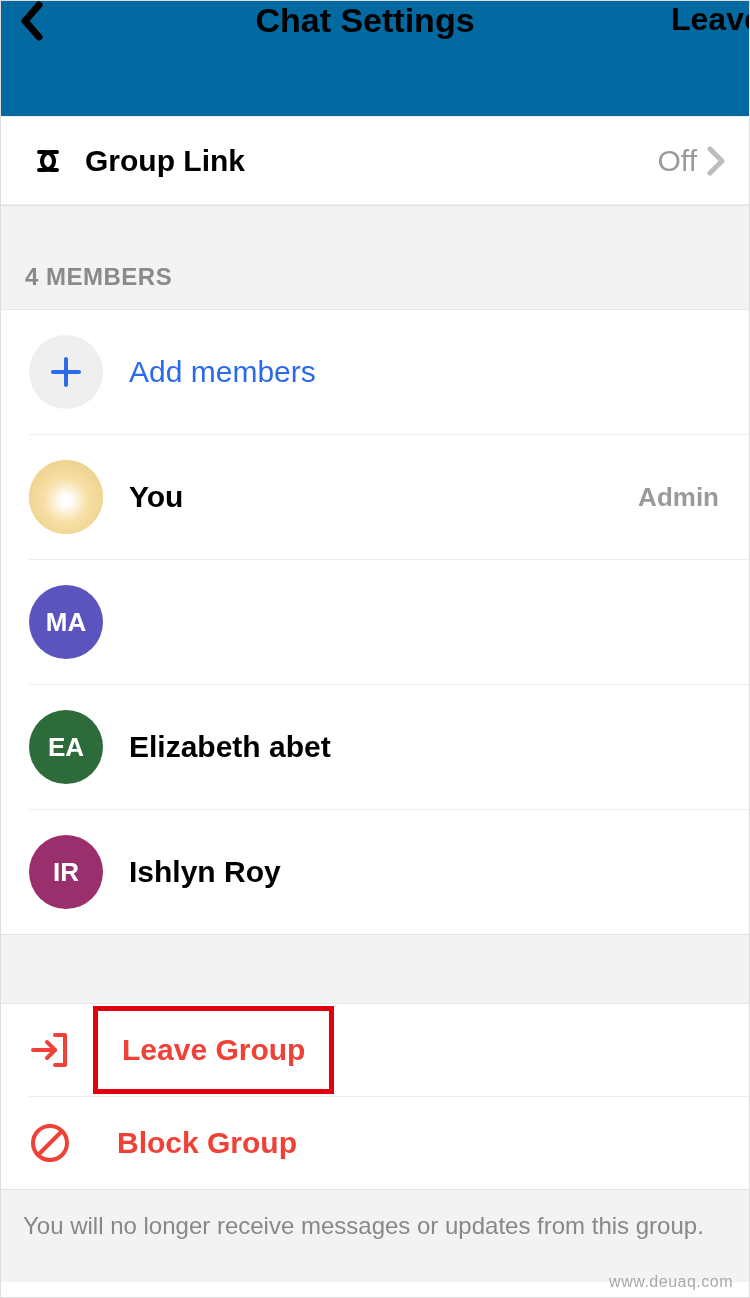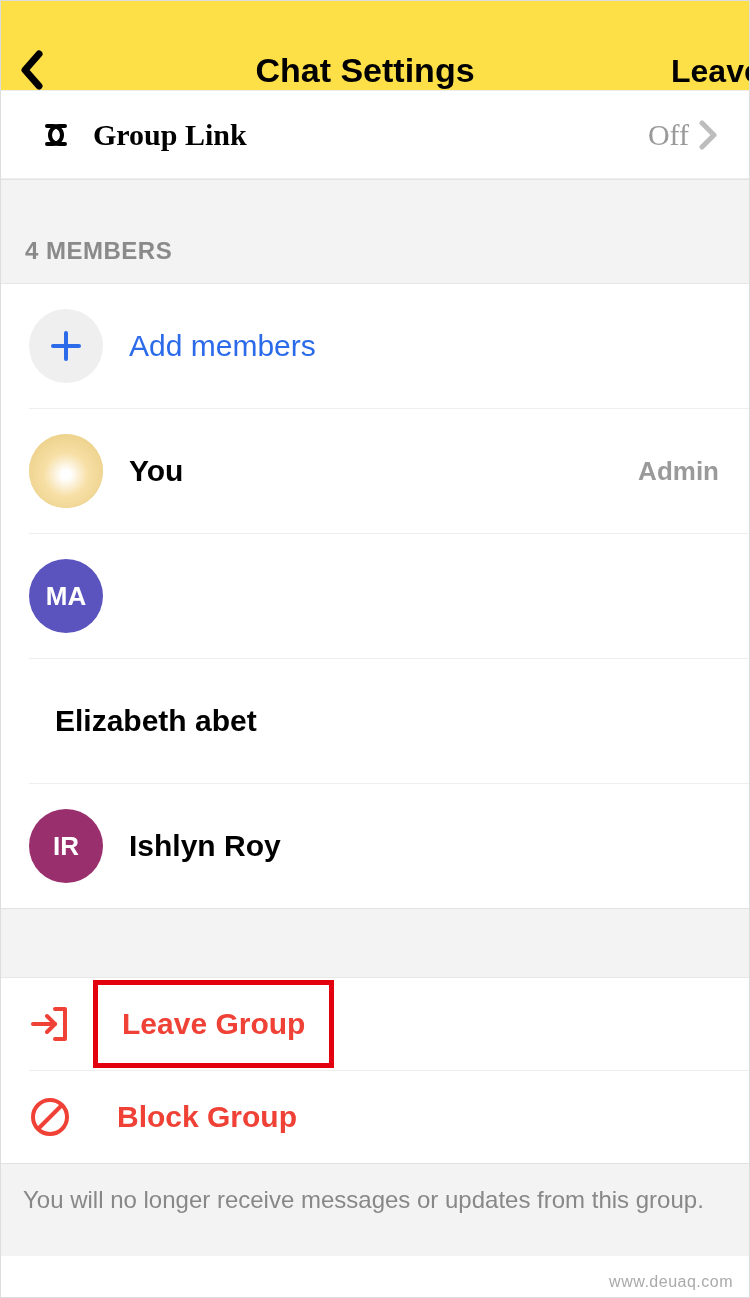--- a/index.html
+++ b/index.html
@@ -6,24 +6,24 @@
     body {
       font-family: -apple-system, BlinkMacSystemFont, "Segoe UI", Helvetica, Arial, sans-serif;
       background: #fff;
       width: 750px;
       height: 1298px;
       position: relative;
       color: #000;
       border: 1px solid #ddd;
     }
     .header {
-      height: 90px;
-      background: #fde047;
-      display: flex;
-      align-items: flex-end;
+      height: 116px;
+      background: #0369a1;
+      display: flex;
+      align-items: flex-start;
       padding: 0 18px;
       border-bottom: 1px solid #eee;
     }
     .back-btn {
       width: 40px;
       display: flex;
       align-items: center;
       cursor: pointer;
     }
     .header-title {
@@ -36,23 +36,22 @@
       font-size: 32px;
       font-weight: 600;
       cursor: pointer;
       width: 60px;
       text-align: right;
     }
     .row {
       background: #fff;
       display: flex;
       align-items: center;
-      padding: 0 32px;
+      padding: 0 24px;
       height: 90px;
-      font-family: Liberation Serif, serif;
     }
     .group-link-row {
       height: 88px;
       border-bottom: 1px solid #eee;
     }
     .link-icon {
       width: 60px;
       display: flex;
       align-items: center;
     }
@@ -225,20 +224,23 @@
   <div class="divider"></div>
 
   <div class="member-row">
     <div class="avatar" style="background:#5b54bf">
       <span>MA</span>
     </div>
   </div>
   <div class="divider"></div>
 
   <div class="member-row">
+    <div class="avatar" style="background:#2e6b3a">
+      <span>EA</span>
+    </div>
     <div class="member-name">Elizabeth abet</div>
   </div>
   <div class="divider"></div>
 
   <div class="member-row">
     <div class="avatar" style="background:#9a2f6d">
       <span>IR</span>
     </div>
     <div class="member-name">Ishlyn Roy</div>
   </div>

